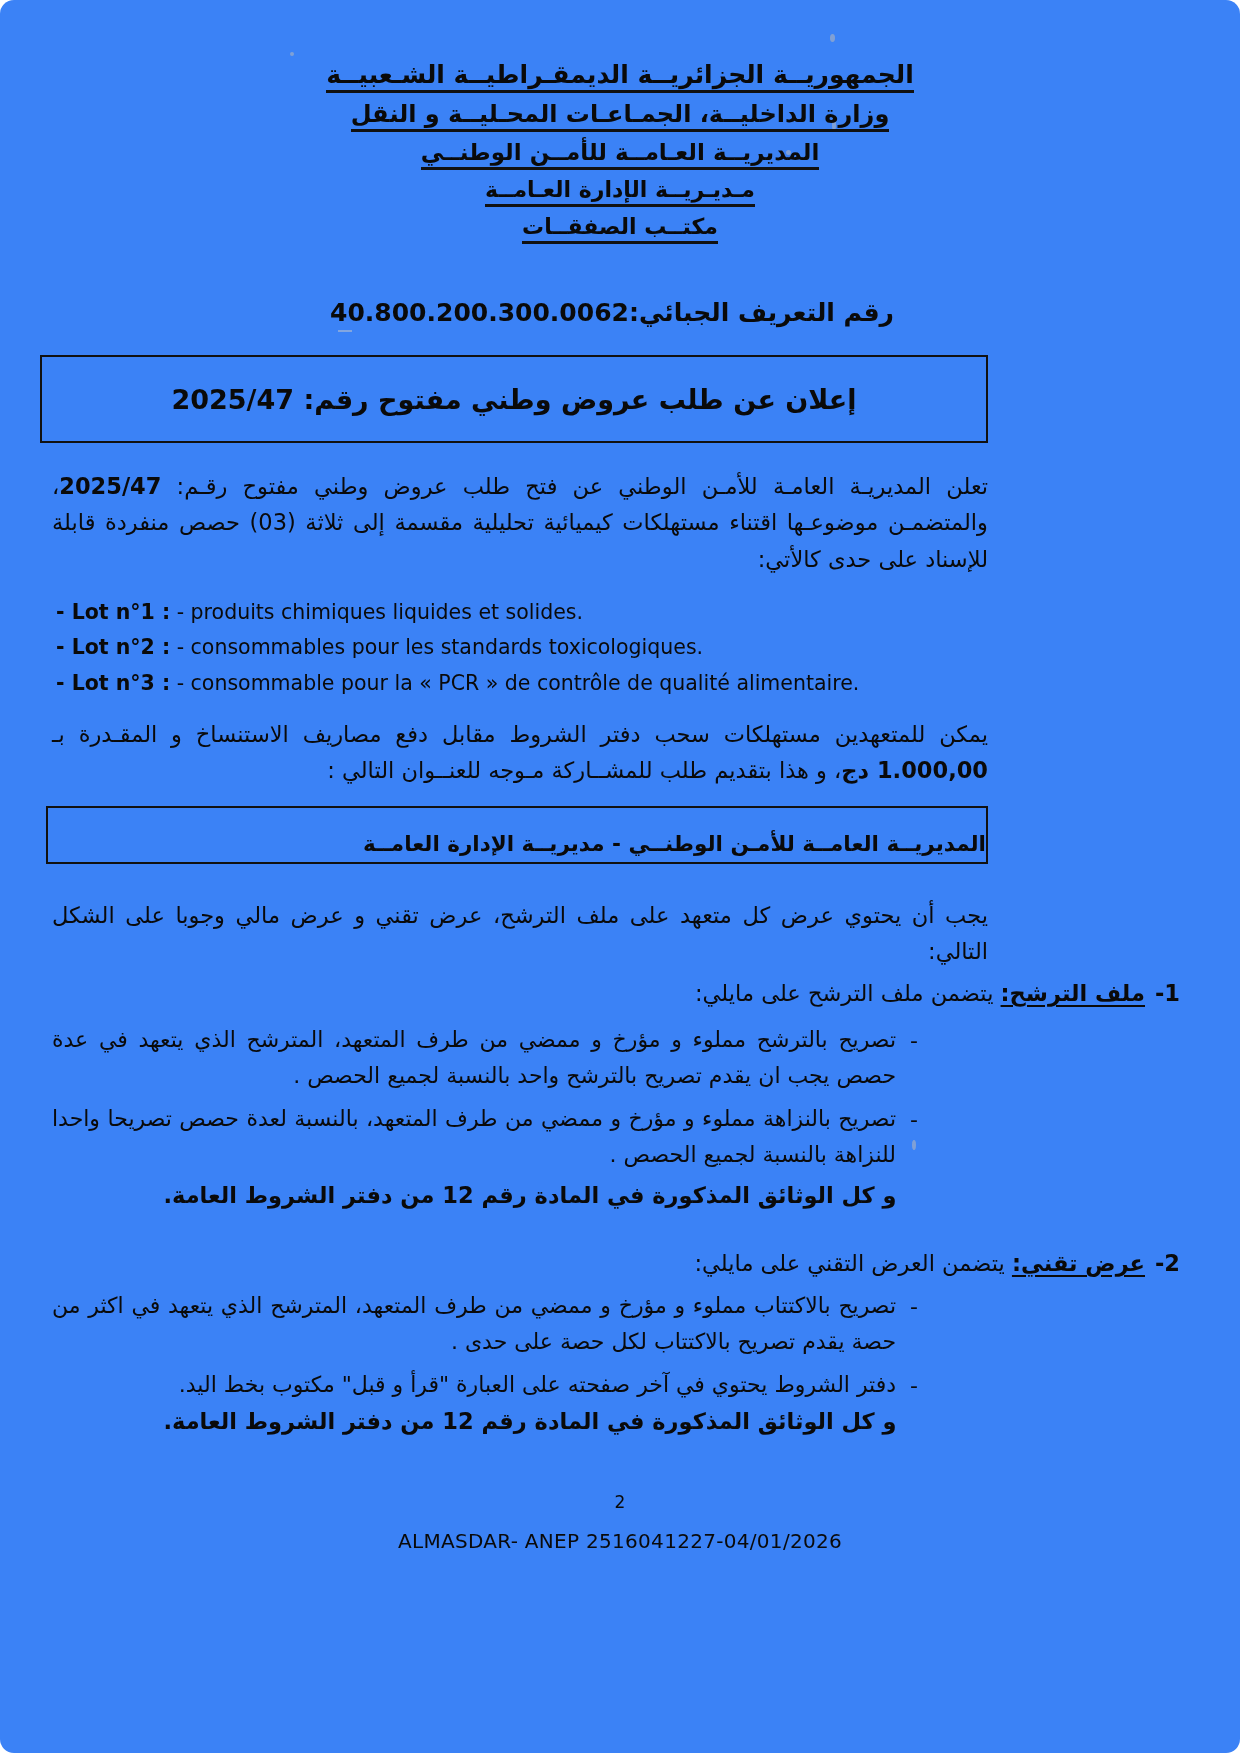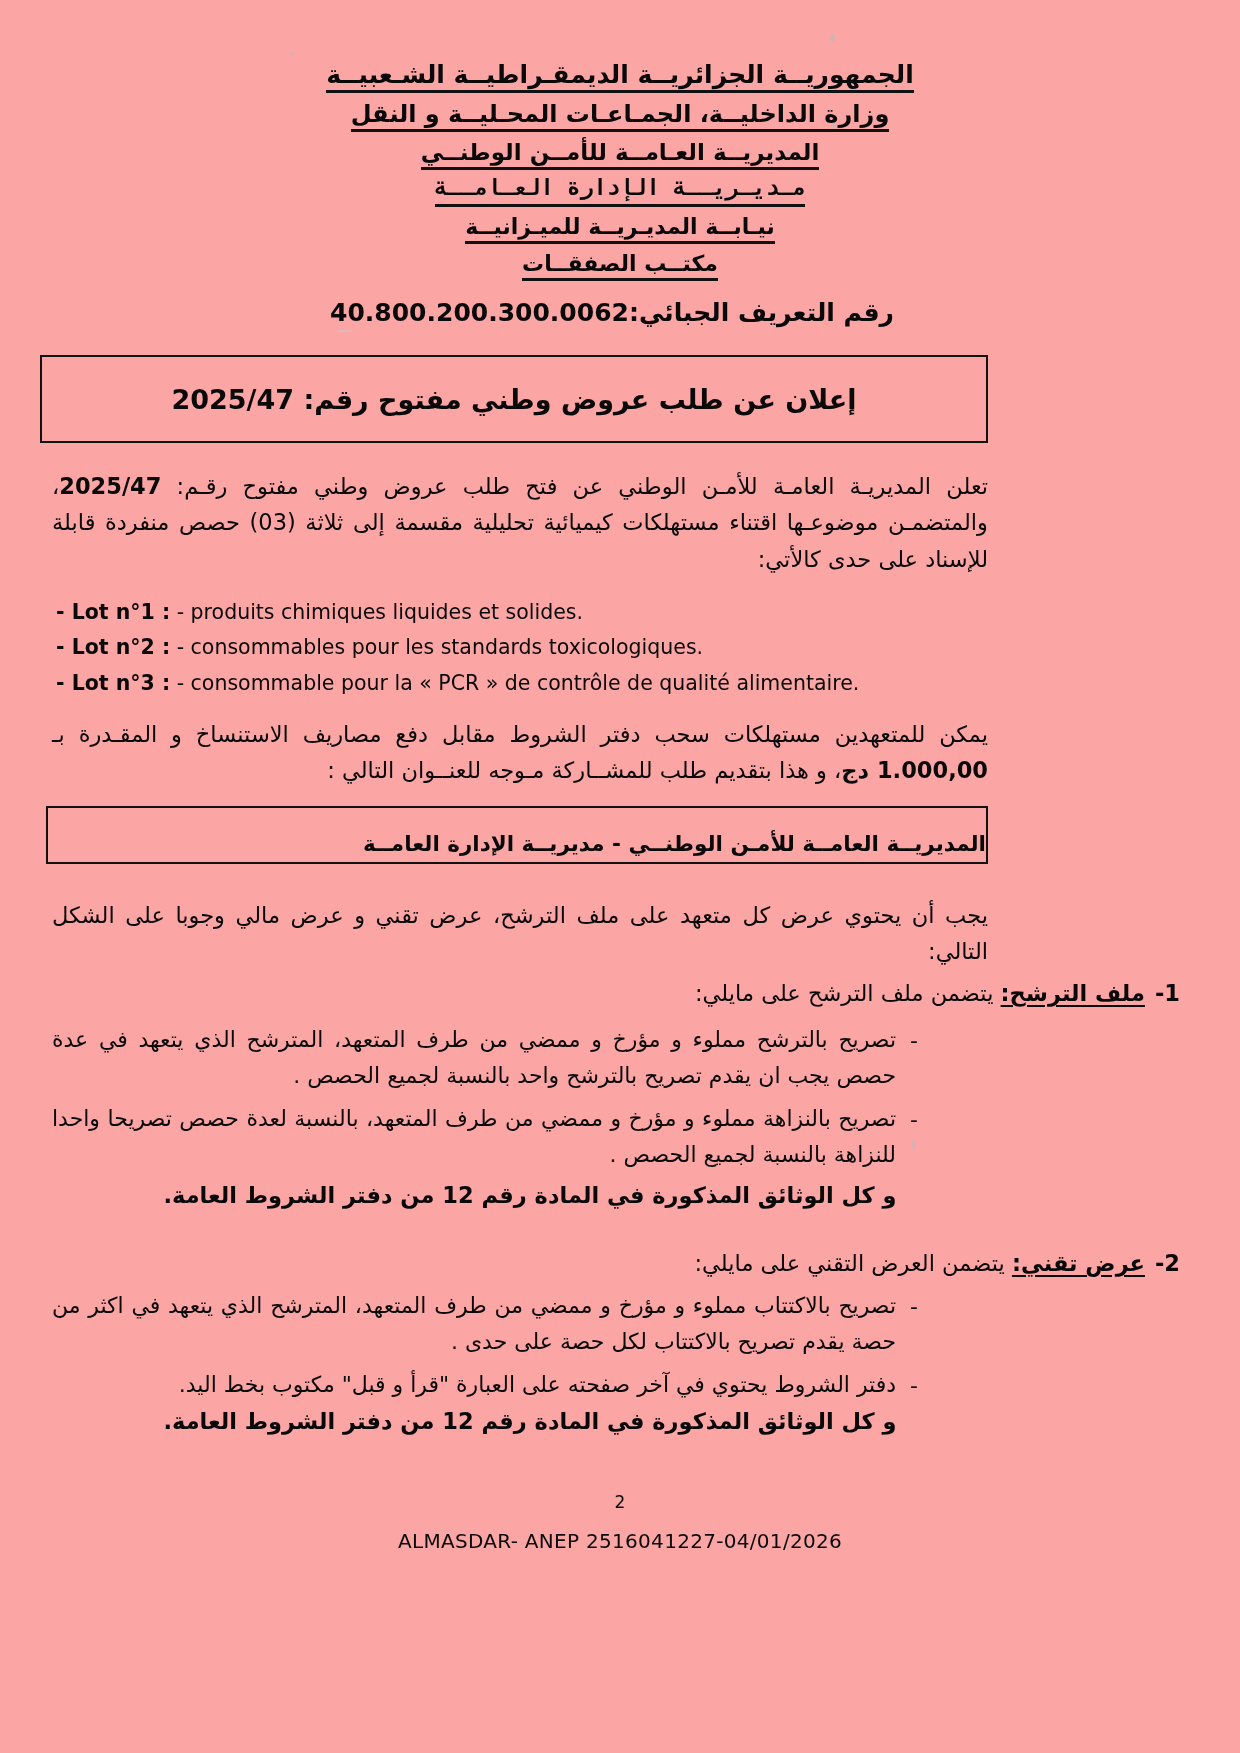--- a/index.html
+++ b/index.html
@@ -12,22 +12,23 @@
     width: 1240px;
     height: 1753px;
     position: relative;
     font-family: "DejaVu Sans", "Liberation Sans", sans-serif;
     color: #0a0a0a;
     overflow: hidden;
   }
   .page {
     position: absolute;
     inset: 0;
-    background: #fca5a5;
+    background: #3b82f6;
     padding: 0;
+    border-radius: 14px;
   }
 
   
   .speck {
     position: absolute;
     background: #b9b9b9;
     border-radius: 50%;
     opacity: .55;
   }
   .streak {
@@ -54,21 +55,21 @@
     white-space: nowrap;
   }
   .header-line span.u {
     border-bottom: 3px solid #111;
     padding-bottom: 3px;
     display: inline-block;
   }
   .hl1 { font-size: 25px; }
   .hl2 { font-size: 24px; }
   .hl3 { font-size: 23px; }
-  .hl4 { font-size: 22px; font-family: Liberation Mono, monospace; }
+  .hl4 { font-size: 22px; }
   .hl5 { font-size: 22px; }
   .hl6 { font-size: 22px; }
 
   
   .taxid {
     position: absolute;
     top: 298px;
     left: 0;
     right: 16px;
     text-align: center;
@@ -248,21 +249,20 @@
   <div class="speck" style="top:150px;left:786px;width:5px;height:5px;"></div>
   <div class="speck" style="top:52px;left:290px;width:4px;height:4px;"></div>
   <div class="streak" style="top:330px;left:338px;width:14px;height:2px;"></div>
   <div class="speck" style="top:1140px;left:912px;width:4px;height:10px;"></div>
 
   <div class="header">
     <div class="header-line hl1"><span class="u">الجمهوريــة الجزائريــة الديمقـراطيــة الشـعبيــة</span></div>
     <div class="header-line hl2"><span class="u">وزارة الداخليــة، الجمـاعـات المحـليــة و النقل</span></div>
     <div class="header-line hl3"><span class="u">المديريــة العـامــة للأمــن الوطنــي</span></div>
     <div class="header-line hl4"><span class="u">مـديـريــة الإدارة العـامــة</span></div>
-    <div class="header-line hl5"><span class="u">نيـابــة المديـريــة للميـزانيــة</span></div>
     <div class="header-line hl6"><span class="u">مكتــب الصفقــات</span></div>
   </div>
 
   <div class="taxid"><span>رقم التعريف الجبائي:</span><span class="num">40.800.200.300.0062</span></div>
 
   <div class="title-box">
     <div class="t">إعلان عن طلب عروض وطني مفتوح رقم: 2025/47</div>
   </div>
 
   <div class="ar-par par-intro"><span>تعلن المديريـة العامـة للأمـن الوطني عن فتح طلب عروض وطني مفتوح رقـم: </span><b>2025/47</b><span>، والمتضمـن موضوعـها اقتناء مستهلكات كيميائية تحليلية مقسمة إلى ثلاثة (03) حصص منفردة قابلة للإسناد على حدى كالأتي:</span></div>

